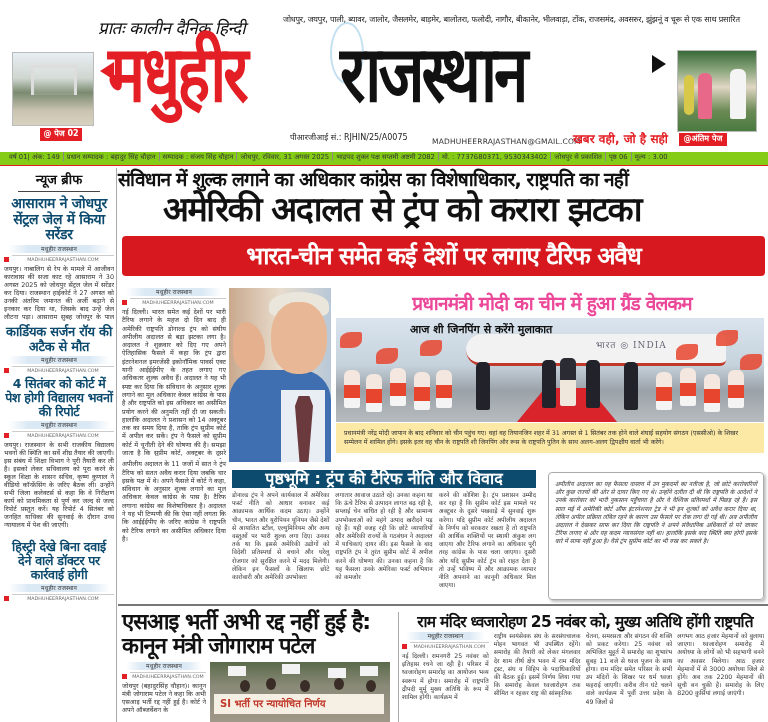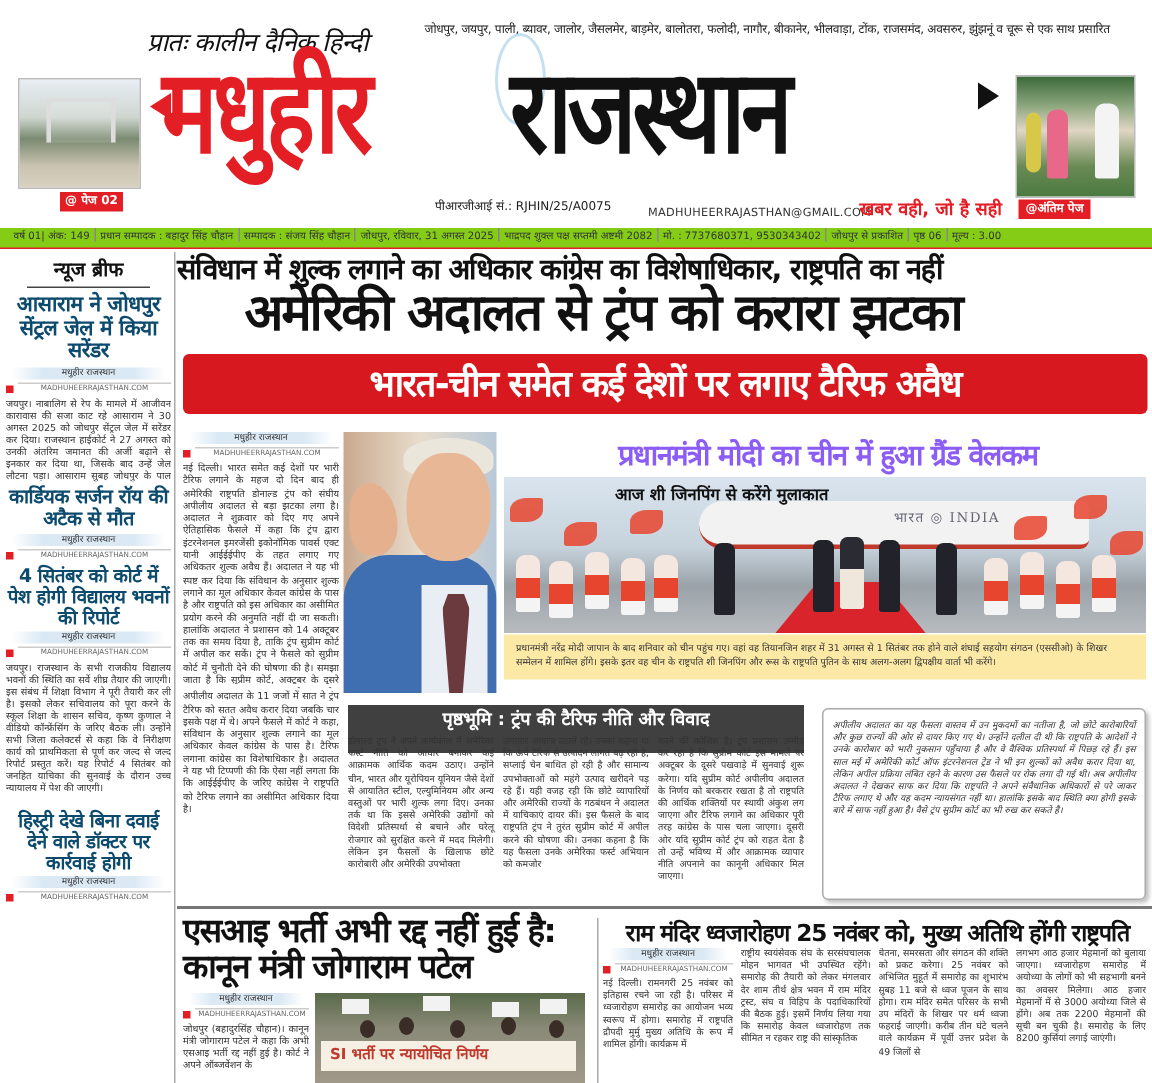--- a/index.html
+++ b/index.html
@@ -56,34 +56,34 @@
   .trump-col { left: 122px; top: 286px; width: 104px; height: 170px; overflow: hidden; }
   .trump-photo { left: 229px; top: 288px; width: 102px; height: 174px; overflow: hidden; background: linear-gradient(90deg, #c9a98e 0%, #e8dccc 50%, #b8c8d8 100%); }
   .trump-photo .suit { position: absolute; left: 0; bottom: 0; width: 102px; height: 92px; background: #3f6fb0; border-radius: 30px 30px 0 0; }
   .trump-photo .shirt { position: absolute; left: 52px; bottom: 0; width: 44px; height: 72px; background: #e9eef5; }
   .trump-photo .tie { position: absolute; left: 66px; bottom: 0; width: 18px; height: 66px; background: #6a3a3e; clip-path: polygon(20% 0,80% 0,100% 15%,75% 100%,25% 100%,0 15%); }
   .trump-photo .face { position: absolute; left: 42px; top: 14px; width: 56px; height: 72px; background: #e8b896; border-radius: 45% 45% 45% 45%; }
   .trump-photo .hair { position: absolute; left: 40px; top: 4px; width: 60px; height: 26px; background: #eae6dc; border-radius: 50% 50% 30% 30%; }
   .trump-photo .hand { position: absolute; left: 4px; top: 34px; width: 32px; height: 48px; background: #e4b08e; border-radius: 40% 60% 40% 40%; }
 
   
-  .modi-head { left: 336px; top: 290px; width: 432px; text-align: center; font-size: 19px; font-weight: bold; color: #8b5cf6; letter-spacing: -0.8px; }
+  .modi-head { left: 336px; top: 290px; width: 432px; text-align: center; font-size: 19px; font-weight: bold; color: #ec4899; letter-spacing: -0.8px; }
   .modi-photo { left: 336px; top: 318px; width: 428px; height: 104px; overflow: hidden; background: linear-gradient(180deg, #d9e4ee 0%, #c6d2dc 45%, #9aa2a8 70%, #b8bcc0 100%); }
   .plane { position: absolute; left: 130px; top: 16px; width: 260px; height: 32px; background: #f2f2f2; border-radius: 16px 6px 6px 16px; border-bottom: 3px solid #c0392b; }
   .plane-text { position: absolute; left: 168px; top: 4px; font-size: 9px; font-family: "DejaVu Serif", serif; color: #667; letter-spacing: 1px; }
   .photo-caption-overlay { position: absolute; left: 74px; top: 3px; font-size: 11px; font-weight: bold; color: #111; }
   .carpet { position: absolute; left: 176px; top: 70px; width: 110px; height: 40px; background: #d8242a; clip-path: polygon(30% 0,70% 0,100% 100%,0 100%); }
   .dancer { position: absolute; width: 16px; height: 38px; border-radius: 6px 6px 2px 2px; background: linear-gradient(180deg, #f4e7e0 0%, #f4e7e0 40%, #e8452e 40%, #e8452e 75%, #f4f4f4 75%); }
   .flag { position: absolute; width: 22px; height: 16px; background: #e8452e; border-radius: 50% 10% 50% 10%; opacity: 0.85; }
   .person { position: absolute; width: 14px; height: 48px; background: #22232a; border-radius: 5px 5px 2px 2px; }
   .person.white { background: linear-gradient(180deg, #2b2c33 0%, #2b2c33 45%, #efe7dc 45%); }
   .modi-caption { left: 336px; top: 423px; width: 428px; height: 30px; background: #fce9a6; font-size: 6.3px; line-height: 9px; color: #333; padding: 5px 8px; }
 
   
-  .bg-banner { left: 232px; top: 470px; width: 304px; height: 32px; background: #404040; color: #fff; font-size: 12px; font-weight: bold; text-align: center; line-height: 18px; }
+  .bg-banner { left: 232px; top: 470px; width: 304px; height: 18px; background: #0c4a6e; color: #fff; font-size: 16px; font-weight: bold; text-align: center; line-height: 18px; }
   .bg-cols { left: 232px; top: 491px; width: 304px; height: 106px; display: flex; gap: 6px; }
   .bg-cols .body-text { flex: 1; font-size: 6.2px; line-height: 8.2px; }
 
   
   .verdict-box { left: 548px; top: 472px; width: 216px; height: 128px; border: 1px solid #aaa; border-radius: 4px; box-shadow: 2px 2px 3px rgba(0,0,0,0.25); padding: 4px 6px; }
   .verdict-title { font-size: 12.5px; font-weight: bold; font-style: italic; text-align: center; color: #111; line-height: 1.2; letter-spacing: -0.4px; }
   .verdict-body { font-size: 6px; font-style: italic; color: #333; line-height: 8.2px; text-align: justify; margin-top: 3px; }
 
   .hr-mid { left: 118px; top: 604px; width: 650px; height: 2px; background: #777; }
 

